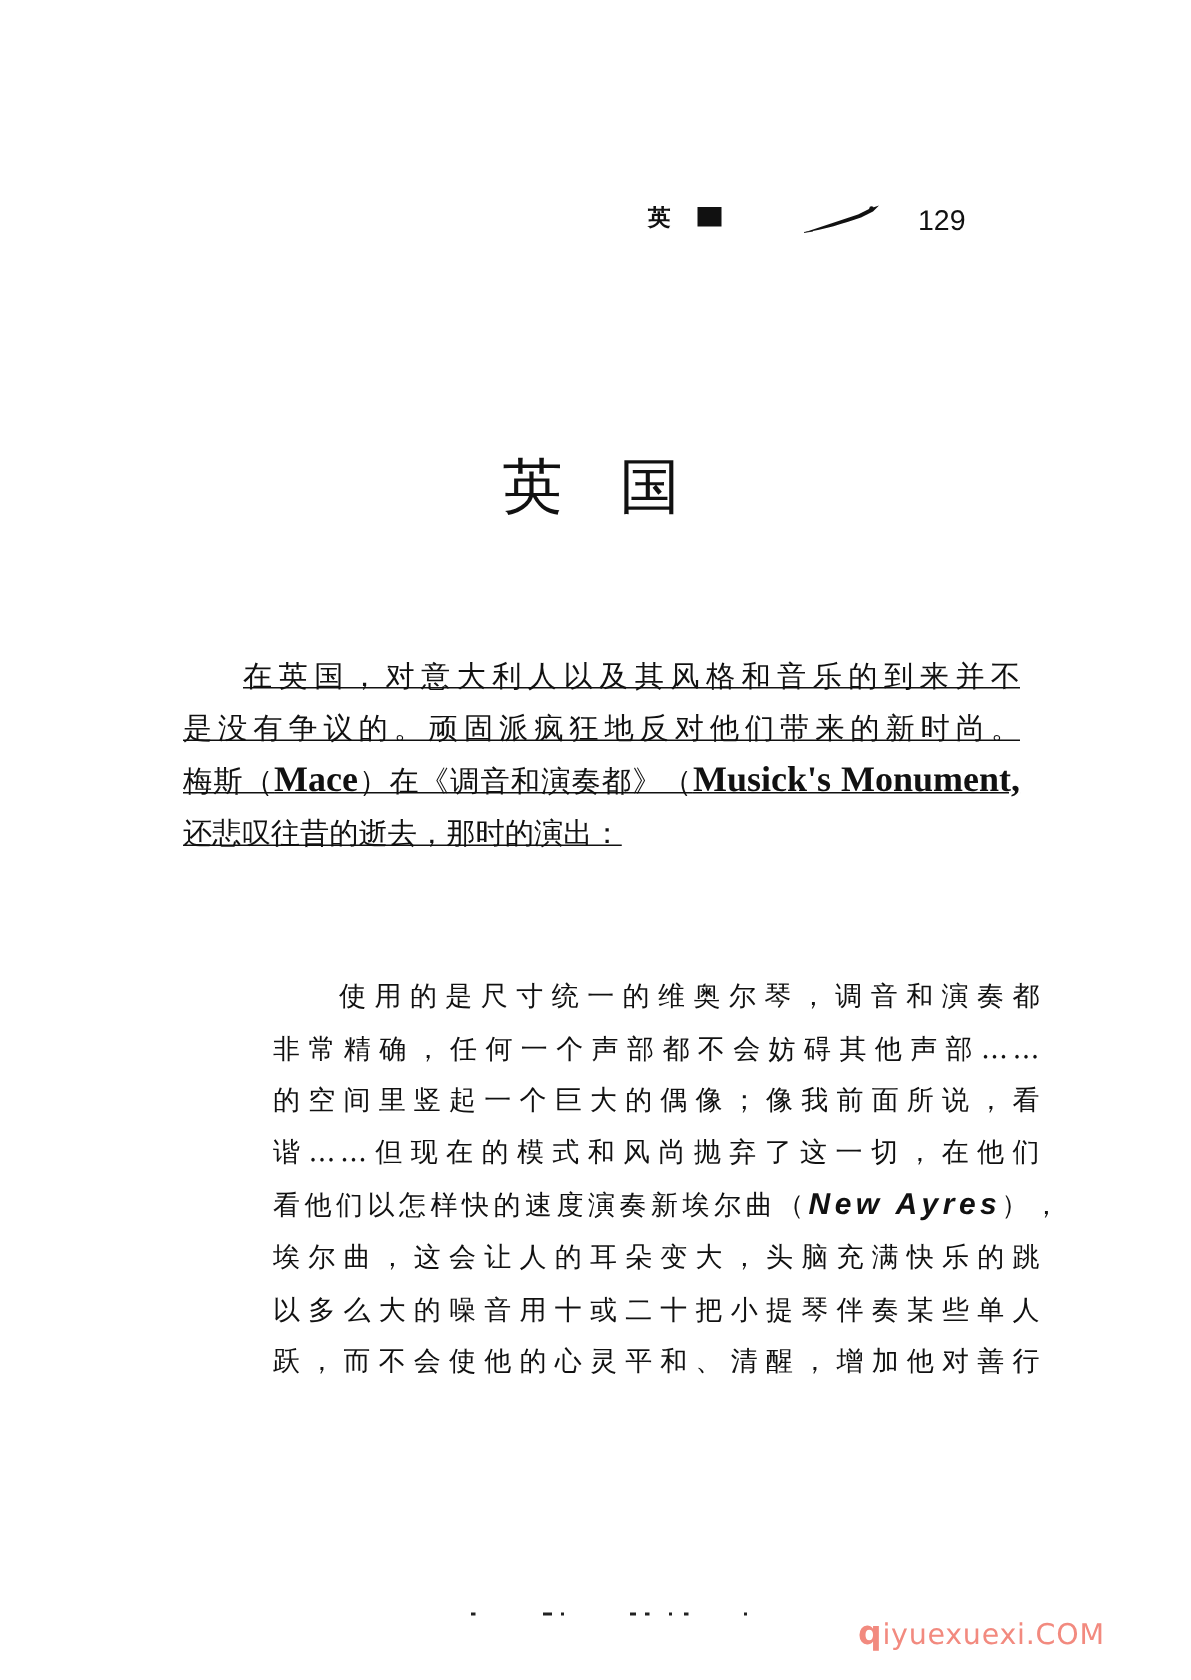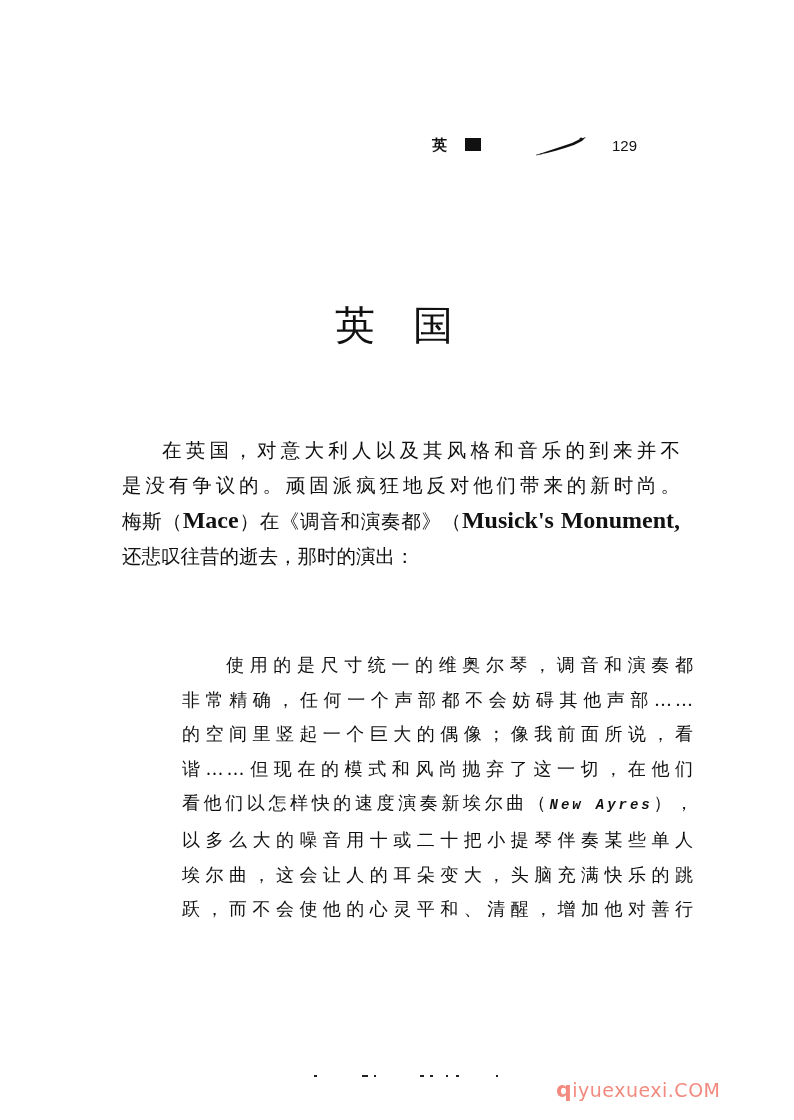--- a/index.html
+++ b/index.html
@@ -44,21 +44,21 @@
       left: 104px;
       top: 2px;
       width: 56px;
       height: 22px;
     }
     .rh-page {
       position: absolute;
       left: 182px;
       top: 4px;
       font-family: "Liberation Sans", sans-serif;
-      font-size: 15px;
+      font-size: 19px;
       color: #111;
     }
     .chapter-title {
       position: absolute;
       top: 300px;
       left: 0;
       width: 788px;
       text-align: center;
       font-family: "DejaVu Sans", sans-serif;
       font-size: 40px;
@@ -71,43 +71,44 @@
     .body-para {
       position: absolute;
       top: 434px;
       left: 122px;
       width: 558px;
       font-size: 19.5px;
       line-height: 34.5px;
       text-align: justify;
       text-align-last: left;
       margin: 0;
+      text-decoration: underline;
     }
     .body-para .line {
       display: block;
       white-space: nowrap;
       text-align: justify;
       text-align-last: justify;
     }
     .body-para .line.last {
       text-align-last: left;
     }
     .body-para .indent {
       padding-left: 40px;
     }
     .latin {
       font-family: "Liberation Serif", serif;
       font-weight: bold;
       font-size: 24px;
     }
     .latin-it {
-      font-family: Liberation Mono, monospace;
+      font-family: Liberation Sans, sans-serif;
       font-weight: bold;
       font-style: italic;
-      font-size: 14px;
+      font-size: 20px;
     }
     .quote-block {
       position: absolute;
       top: 648px;
       left: 182px;
       width: 514px;
       font-family: "DejaVu Serif", serif;
       font-size: 18px;
       line-height: 34.6px;
       margin: 0;
@@ -131,21 +132,21 @@
     }
     .scan-noise span {
       position: absolute;
       top: 0;
       height: 2px;
       background: #222;
     }
     .watermark {
       position: absolute;
       top: 1077px;
-      left: 556px;
+      left: 572px;
       font-family: "DejaVu Sans", sans-serif;
       font-size: 19px;
       color: #f28a7f;
       letter-spacing: 0.5px;
       white-space: nowrap;
     }
     .watermark .q {
       font-weight: bold;
       font-size: 22px;
     }
@@ -171,22 +172,22 @@
   <span class="line"><span>梅斯（</span><span class="latin">Mace</span><span>）在《调音和演奏都》（</span><span class="latin">Musick's Monument,</span></span>
   <span class="line last">还悲叹往昔的逝去，那时的演出：</span>
 </div>
 
 <div class="quote-block">
   <span class="line indent">使用的是尺寸统一的维奥尔琴，调音和演奏都</span>
   <span class="line">非常精确，任何一个声部都不会妨碍其他声部……</span>
   <span class="line">的空间里竖起一个巨大的偶像；像我前面所说，看</span>
   <span class="line">谐……但现在的模式和风尚抛弃了这一切，在他们</span>
   <span class="line"><span>看他们以怎样快的速度演奏新埃尔曲（</span><span class="latin-it">New Ayres</span><span>），</span></span>
+  <span class="line">埃尔曲，这会让人的耳朵变大，头脑充满快乐的跳</span>
   <span class="line">以多么大的噪音用十或二十把小提琴伴奏某些单人</span>
-  <span class="line">埃尔曲，这会让人的耳朵变大，头脑充满快乐的跳</span>
   <span class="line">跃，而不会使他的心灵平和、清醒，增加他对善行</span>
 </div>
 
 <div class="scan-noise">
   <span style="left:4px;width:3px;"></span>
   <span style="left:52px;width:6px;"></span>
   <span style="left:64px;width:2px;"></span>
   <span style="left:110px;width:4px;"></span>
   <span style="left:120px;width:3px;"></span>
   <span style="left:136px;width:2px;"></span>

